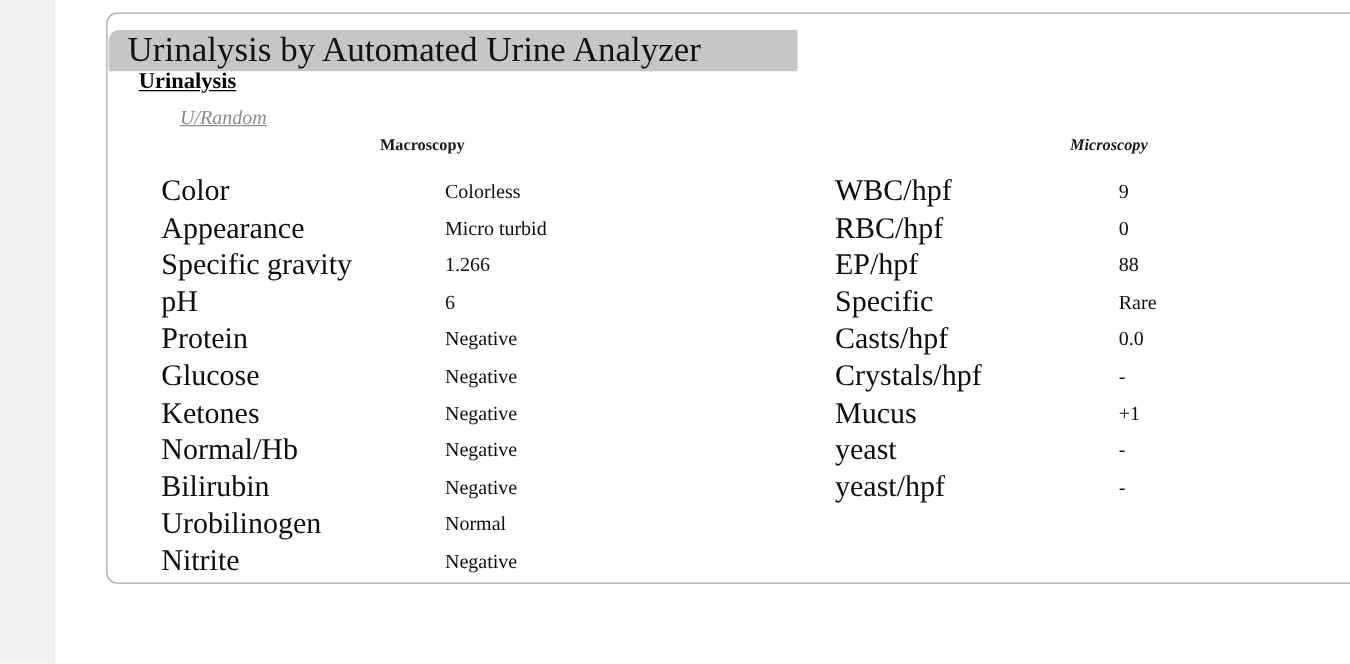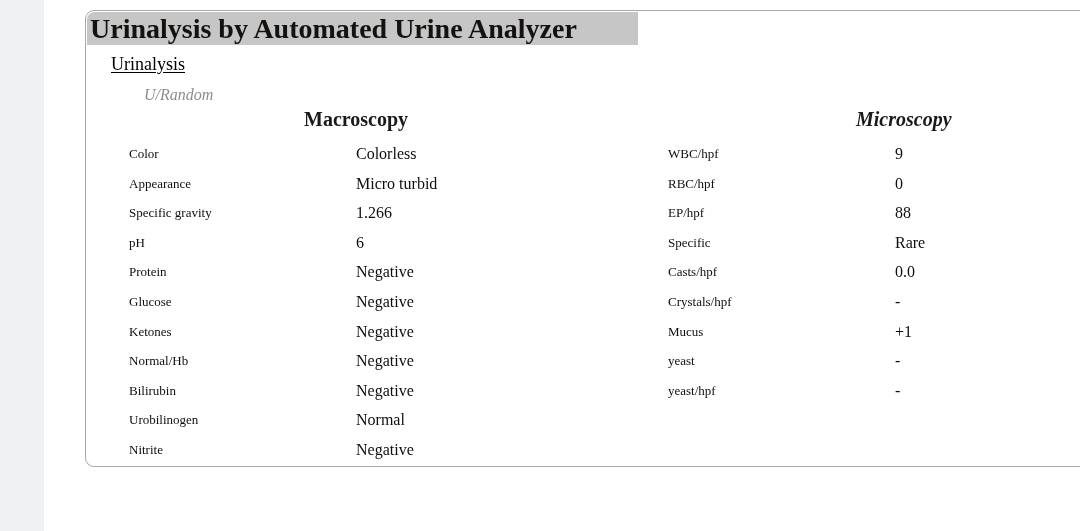--- a/index.html
+++ b/index.html
@@ -45,63 +45,63 @@
     background: #ffffff;
     border: 1px solid #a8a8a8;
     border-radius: 9px;
     box-sizing: border-box;
   }
 
   
   #report-title {
     position: absolute;
     left: 1px;
-    top: 1px;
+    top: 13px;
     width: 551px;
     height: 33px;
     background: #c6c6c6;
     color: #14110f;
     font-size: 28px;
     line-height: 33px;
     white-space: nowrap;
     overflow: hidden;
-    padding-left: 3px;
+    padding-left: 15px;
     box-sizing: border-box;
     border-radius: 8px 0 0 0;
-    font-weight: bold;
   }
 
   
   #section-heading {
     position: absolute;
     left: 25px;
     top: 43px;
     font-size: 18px;
-    font-weight: normal;
+    font-weight: bold;
     color: #000000;
     text-decoration: underline;
     text-underline-offset: 2px;
     white-space: nowrap;
   }
 
   
   #specimen-label {
     position: absolute;
     left: 58px;
     top: 75px;
     font-size: 16px;
     font-style: italic;
     color: #8d8d8d;
     white-space: nowrap;
+    text-decoration: underline;
   }
 
   
   .column-header {
     position: absolute;
-    font-size: 20px;
+    font-size: 13px;
     font-weight: bold;
     color: #1a1a1a;
     white-space: nowrap;
   }
   #macroscopy-header { left: 218px; top: 97px; }
   #microscopy-header { left: 770px; top: 97px; font-style: italic; }
 
   
   .results-column {
     position: absolute;
@@ -112,21 +112,21 @@
 
   .result-row {
     position: relative;
     height: 29.6px;
     white-space: nowrap;
   }
   .result-label {
     position: absolute;
     left: 0;
     top: 0;
-    font-size: 13px;
+    font-size: 24px;
     color: #100e0c;
     line-height: 29.6px;
   }
   .result-value {
     position: absolute;
     left: 227px;
     top: 0;
     font-size: 16px;
     color: #100e0c;
     line-height: 29.6px;

